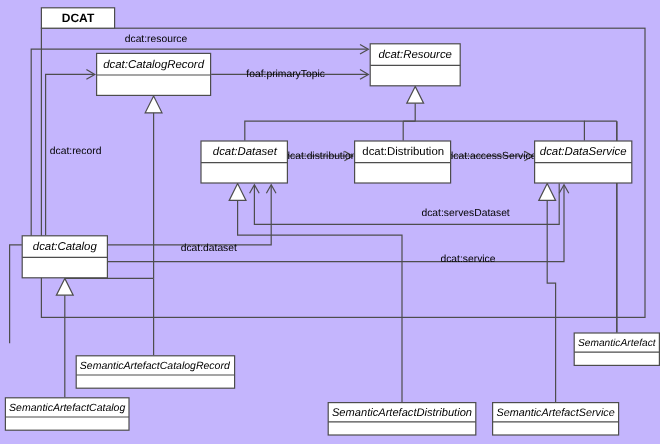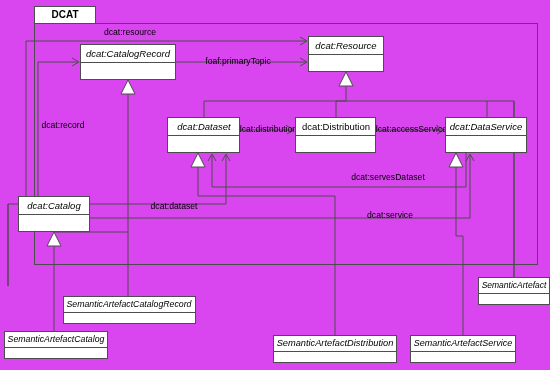--- a/index.html
+++ b/index.html
@@ -4,21 +4,21 @@
 <style>
   html, body {
     margin: 0;
     padding: 0;
     background: #ffffff;
   }
   #canvas {
     position: relative;
     width: 550px;
     height: 370px;
-    background: #d946ef;
+    background: #c4b5fd;
     font-family: "Liberation Sans", sans-serif;
     overflow: hidden;
   }
   svg#diagram {
     position: absolute;
     left: 0;
     top: 0;
     width: 550px;
     height: 370px;
   }

